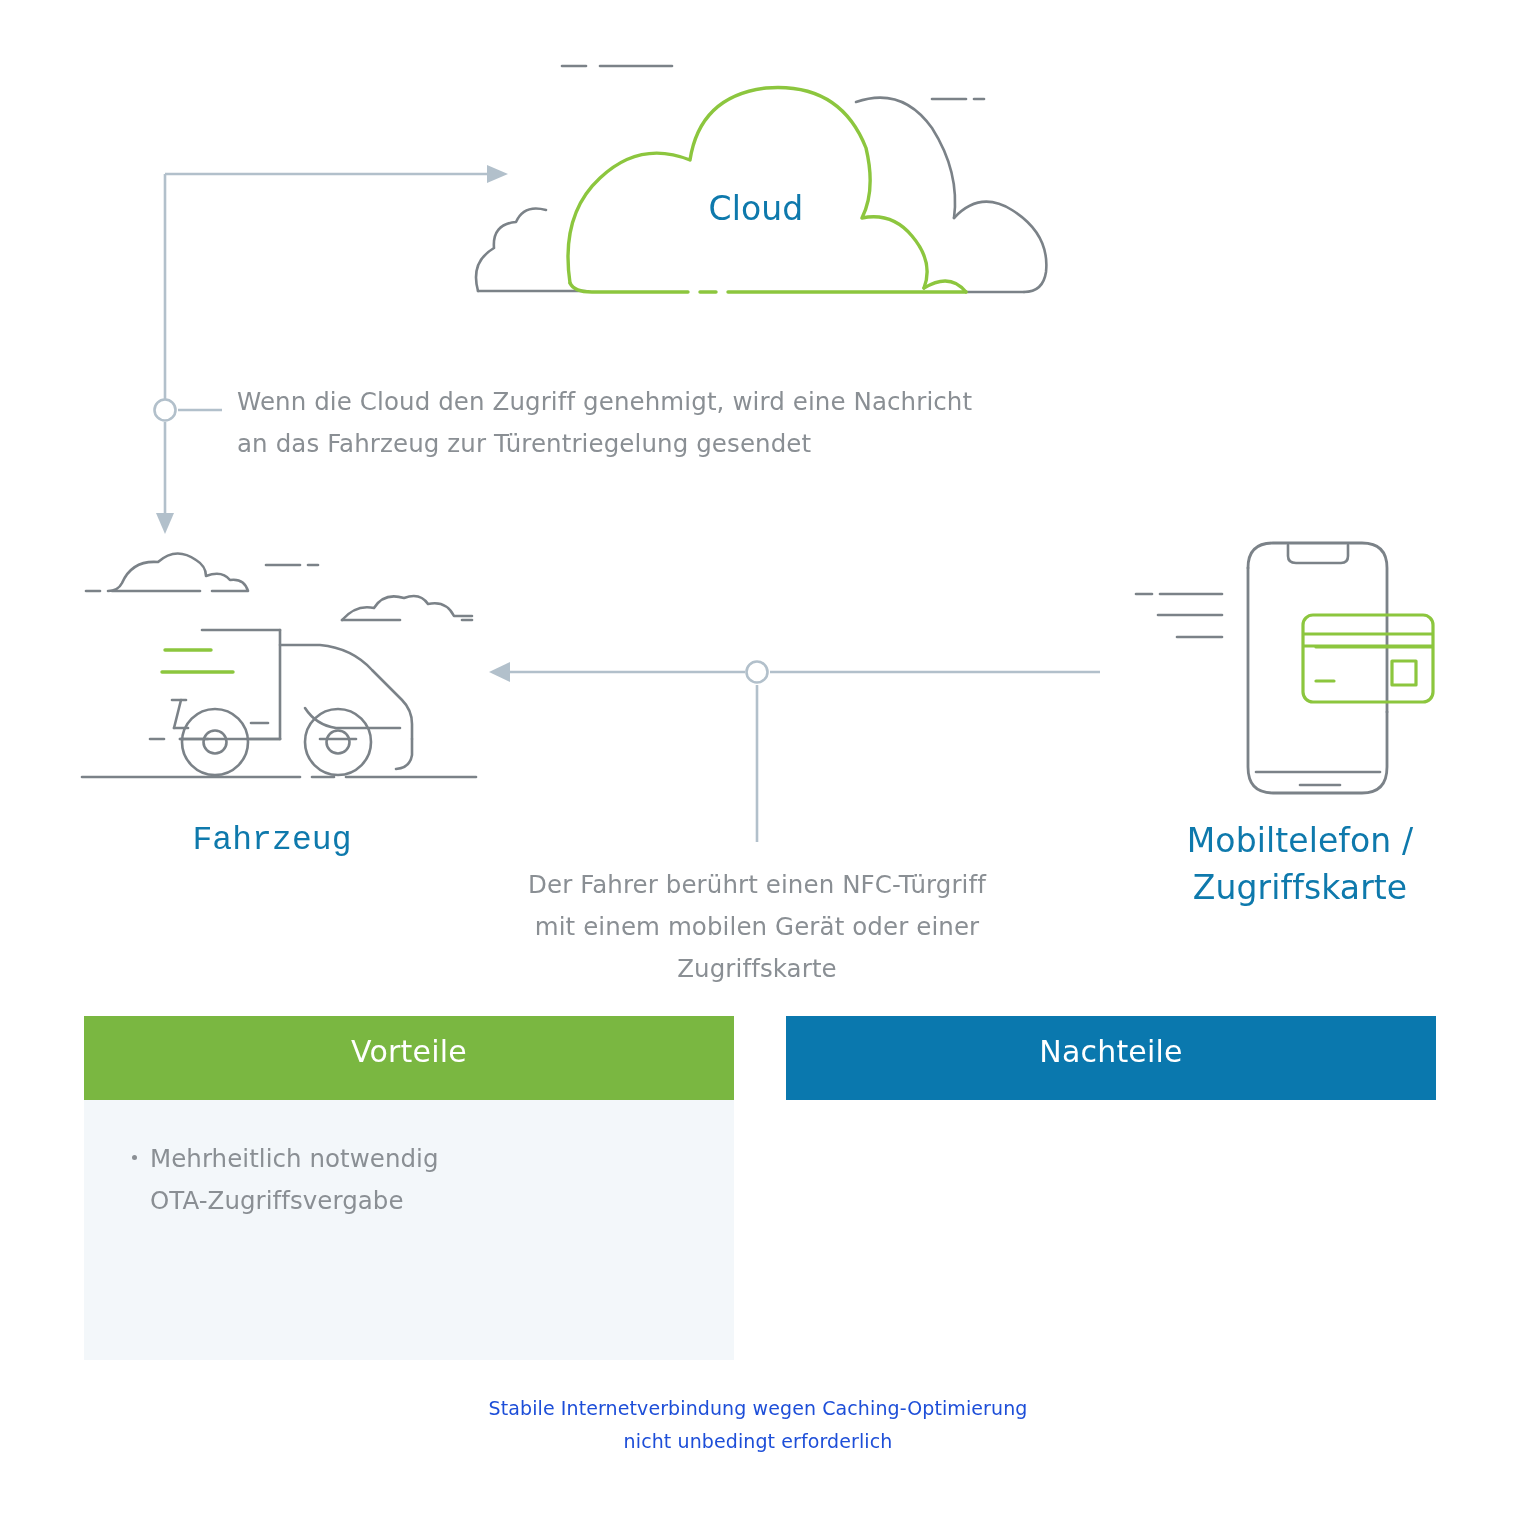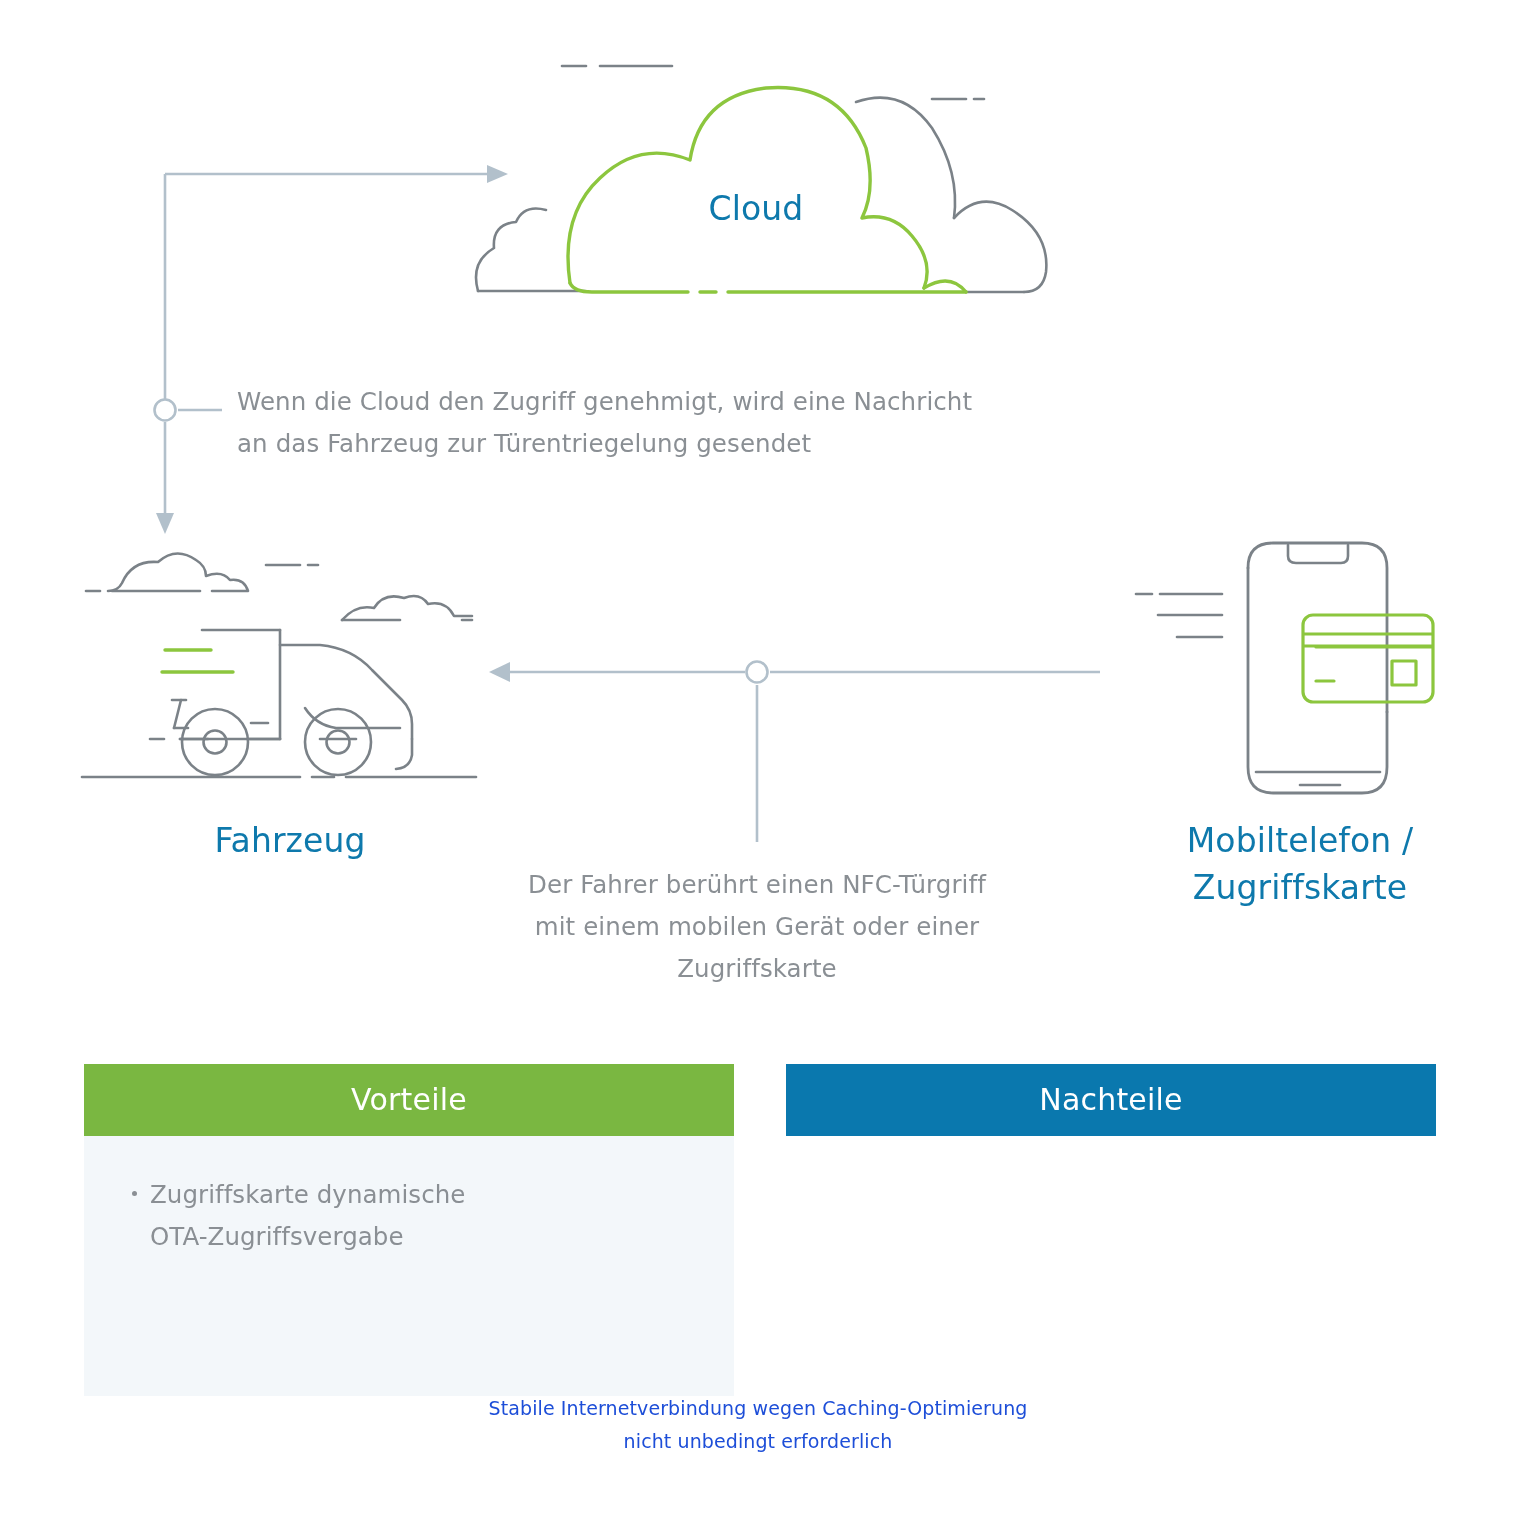--- a/index.html
+++ b/index.html
@@ -41,22 +41,23 @@
     line-height: 1.42;
     text-align: center;
     letter-spacing: .1px;
     white-space: pre-line;
   }
   #label-cloud {
     left: 606px; top: 186px;
     width: 300px;
   }
   #label-vehicle {
-    left: 140px; top: 818px;
+    left: 122px; top: 818px;
     width: 300px;
+    font-family: Liberation Mono, monospace;
   }
   #label-phone {
     left: 1140px; top: 818px;
     width: 320px;
   }
 
   .flow-caption {
     position: absolute;
     color: #8A8F94;
     font-size: 24.5px;
@@ -87,27 +88,26 @@
   
   .panel {
     position: absolute;
     top: 1016px;
     width: 650px;
   }
   #panel-pros { left: 84px; }
   #panel-cons { left: 786px; }
 
   .panel-header {
-    height: 72px;
+    height: 84px;
     line-height: 72px;
     text-align: center;
     color: #ffffff;
     font-size: 30px;
     letter-spacing: .2px;
-    margin-top: 48px;
   }
   #panel-pros .panel-header { background: #7AB741; }
   #panel-cons .panel-header { background: #0A78AE; }
 
   .panel-body {
     background: #F3F7FA;
     height: 260px;
     box-sizing: border-box;
     padding: 38px 34px 0 48px;
   }
@@ -280,21 +280,21 @@
   <div class="flow-caption" id="caption-cloud">Wenn die Cloud den Zugriff genehmigt, wird eine Nachricht
 an das Fahrzeug zur Türentriegelung gesendet</div>
 
   <div class="flow-caption" id="caption-nfc">Der Fahrer berührt einen NFC-Türgriff
 mit einem mobilen Gerät oder einer
 Zugriffskarte</div>
 
   <div class="panel" id="panel-pros">
     <div class="panel-header">Vorteile</div>
     <div class="panel-body">
-      <div class="bullet">Zugriffskarte dynamische
+      <div class="bullet">Mehrheitlich notwendig
 OTA-Zugriffsvergabe</div>
     </div>
   </div>
 
   <div class="panel" id="panel-cons">
     <div class="panel-header">Nachteile</div>
   </div>
 
 
   <div id="caption-footer" class="flow-caption">Stabile Internetverbindung wegen Caching-Optimierung

